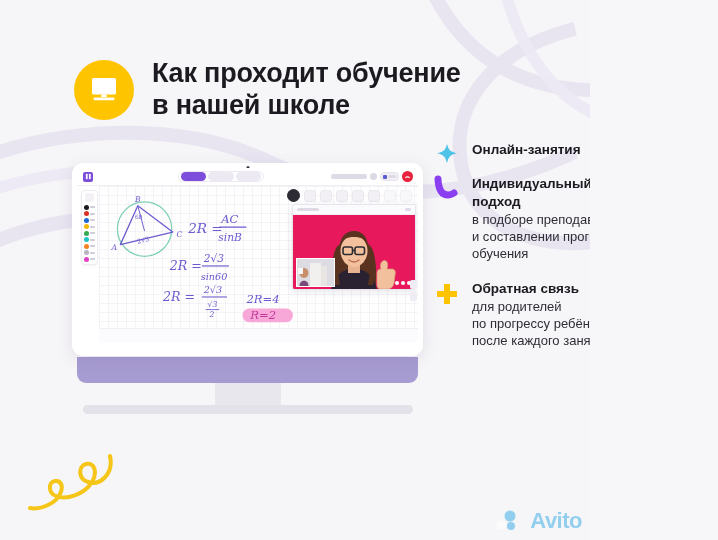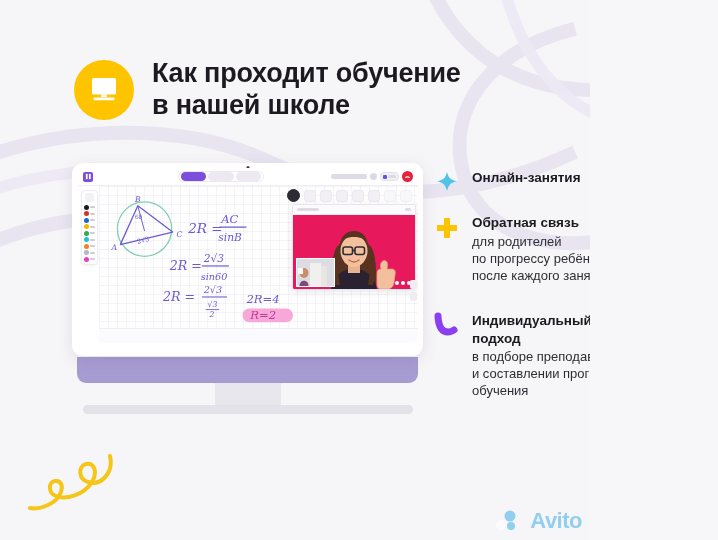--- a/index.html
+++ b/index.html
@@ -360,21 +360,20 @@
   .features {
     position: absolute;
     left: 432px;
     top: 141px;
     width: 270px;
   }
   .feature {
     position: relative;
     padding-left: 40px;
     margin-bottom: 17px;
-    margin-top: 28px;
   }
   .feature-icon {
     position: absolute;
     left: 0;
     top: 0;
     width: 30px;
     height: 30px;
   }
   .feature-title {
     font-size: 13.5px;
@@ -643,42 +642,42 @@
         <svg width="30" height="30" viewBox="0 0 30 30">
           <path d="M15,3 C16.5,9 18.5,11 25,12.2 C18.6,13.6 16.6,15.8 15,22 C13.4,15.8 11.4,13.6 5,12.2 C11.5,11 13.5,9 15,3 Z" fill="#4fc3e8"></path>
         </svg>
       </div>
       <div class="feature-title">Онлайн-занятия</div>
     </div>
 
     <div class="feature">
       <div class="feature-icon">
         <svg width="30" height="30" viewBox="0 0 30 30">
-          <path d="M12,4 L18,4 L18,11 L25,11 L25,17 L18,17 L18,24 L12,24 L12,17 L5,17 L5,11 L12,11 Z" fill="#ffc400"></path>
-        </svg>
-      </div>
-      <div class="feature-title">Обратная связь</div>
-      <div class="feature-desc">для родителей
-по прогрессу ребёнка
-после каждого занятия</div>
-    </div>
-
-    <div class="feature">
-      <div class="feature-icon">
-        <svg width="30" height="30" viewBox="0 0 30 30">
           <path d="M6,4 C6,4 6,16 12,19 C17,21.5 22,18 22,18" fill="none" stroke="#8a3ff0" stroke-width="7" stroke-linecap="round"></path>
         </svg>
       </div>
       <div class="feature-title">Индивидуальный
 подход</div>
       <div class="feature-desc">в подборе преподавателя
 и составлении программы
 обучения</div>
     </div>
 
+    <div class="feature">
+      <div class="feature-icon">
+        <svg width="30" height="30" viewBox="0 0 30 30">
+          <path d="M12,4 L18,4 L18,11 L25,11 L25,17 L18,17 L18,24 L12,24 L12,17 L5,17 L5,11 L12,11 Z" fill="#ffc400"></path>
+        </svg>
+      </div>
+      <div class="feature-title">Обратная связь</div>
+      <div class="feature-desc">для родителей
+по прогрессу ребёнка
+после каждого занятия</div>
+    </div>
+
   </div>
 
   <svg class="curl" viewBox="0 0 96 78">
     <path d="M88,4 C92,22 78,34 66,30 C56,27 56,14 64,12 C72,10 76,20 70,30 C62,43 44,48 34,44 C26,41 26,30 33,29 C40,28 42,36 37,44 C32,52 18,58 8,56" fill="none" stroke="#f5c518" stroke-width="4" stroke-linecap="round"></path>
   </svg>
 
   <svg class="blue-blob" viewBox="0 0 98 68">
     <path d="M78,2 C92,2 94,18 88,34 C80,54 58,66 36,66 C16,66 4,58 4,46 C4,36 14,30 26,32 C40,34 52,40 60,34 C68,28 64,16 66,9 C68,3 72,2 78,2 Z" fill="#5ec8ee"></path>
   </svg>
 

